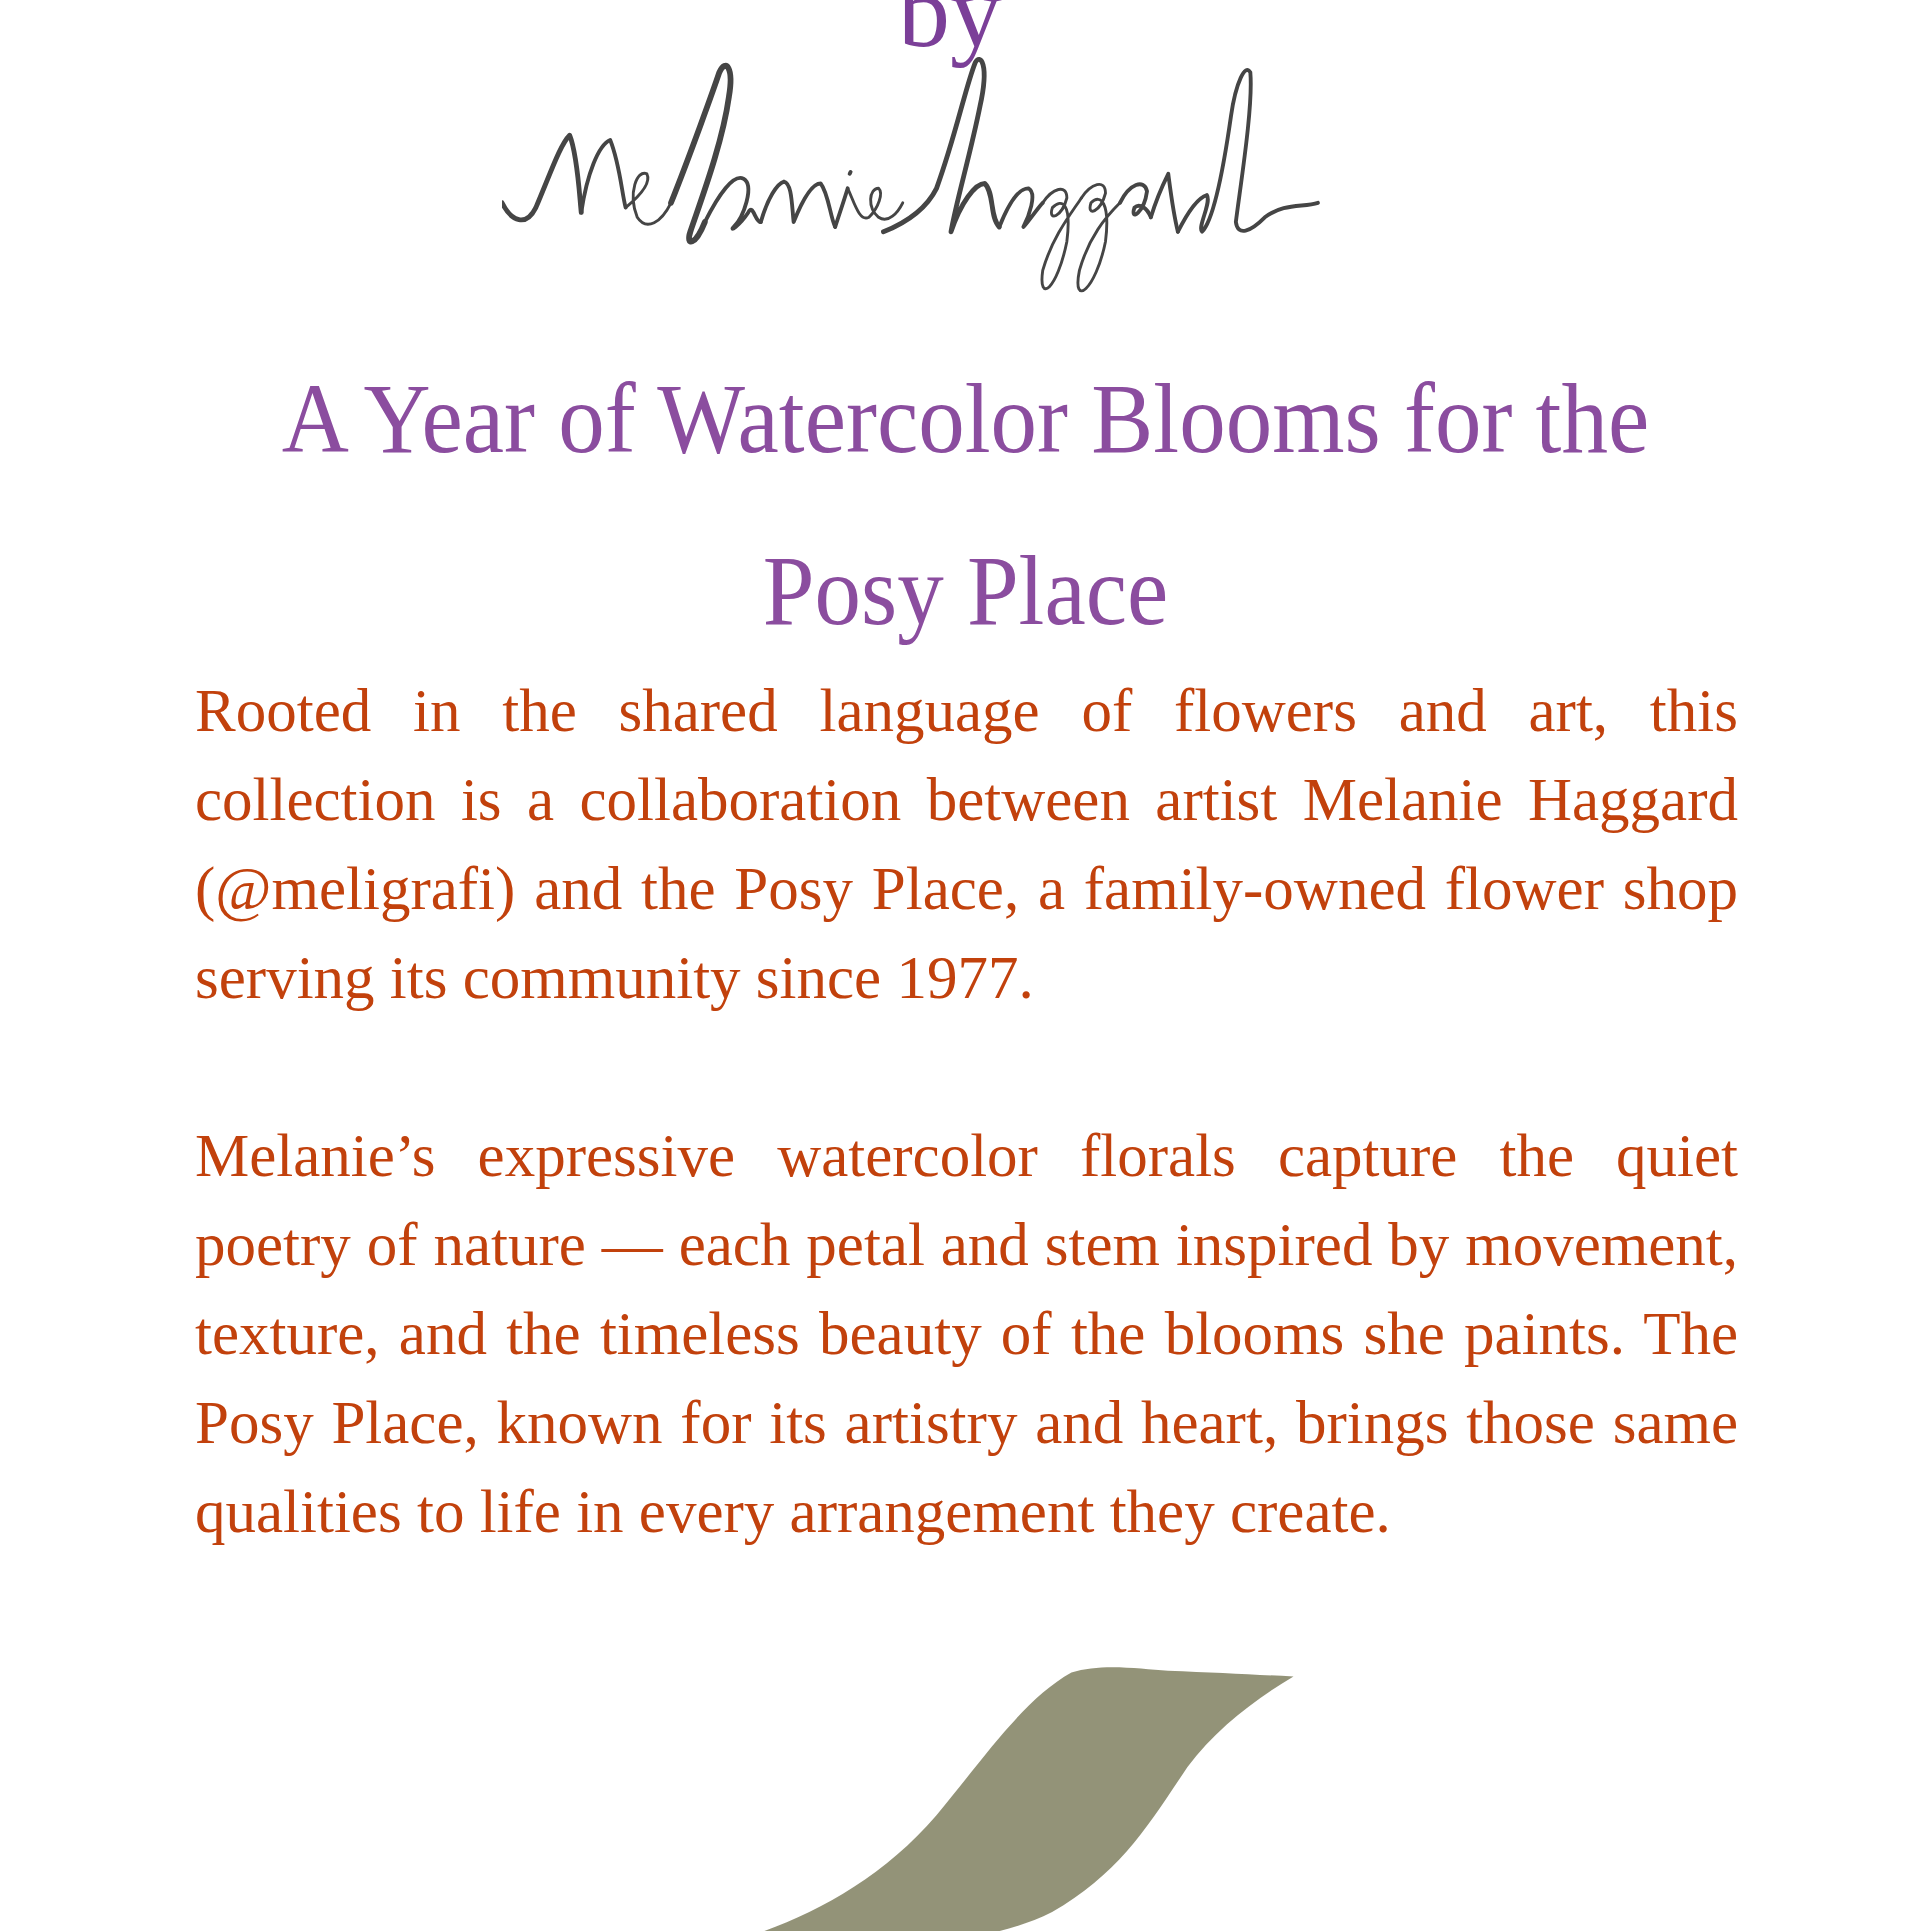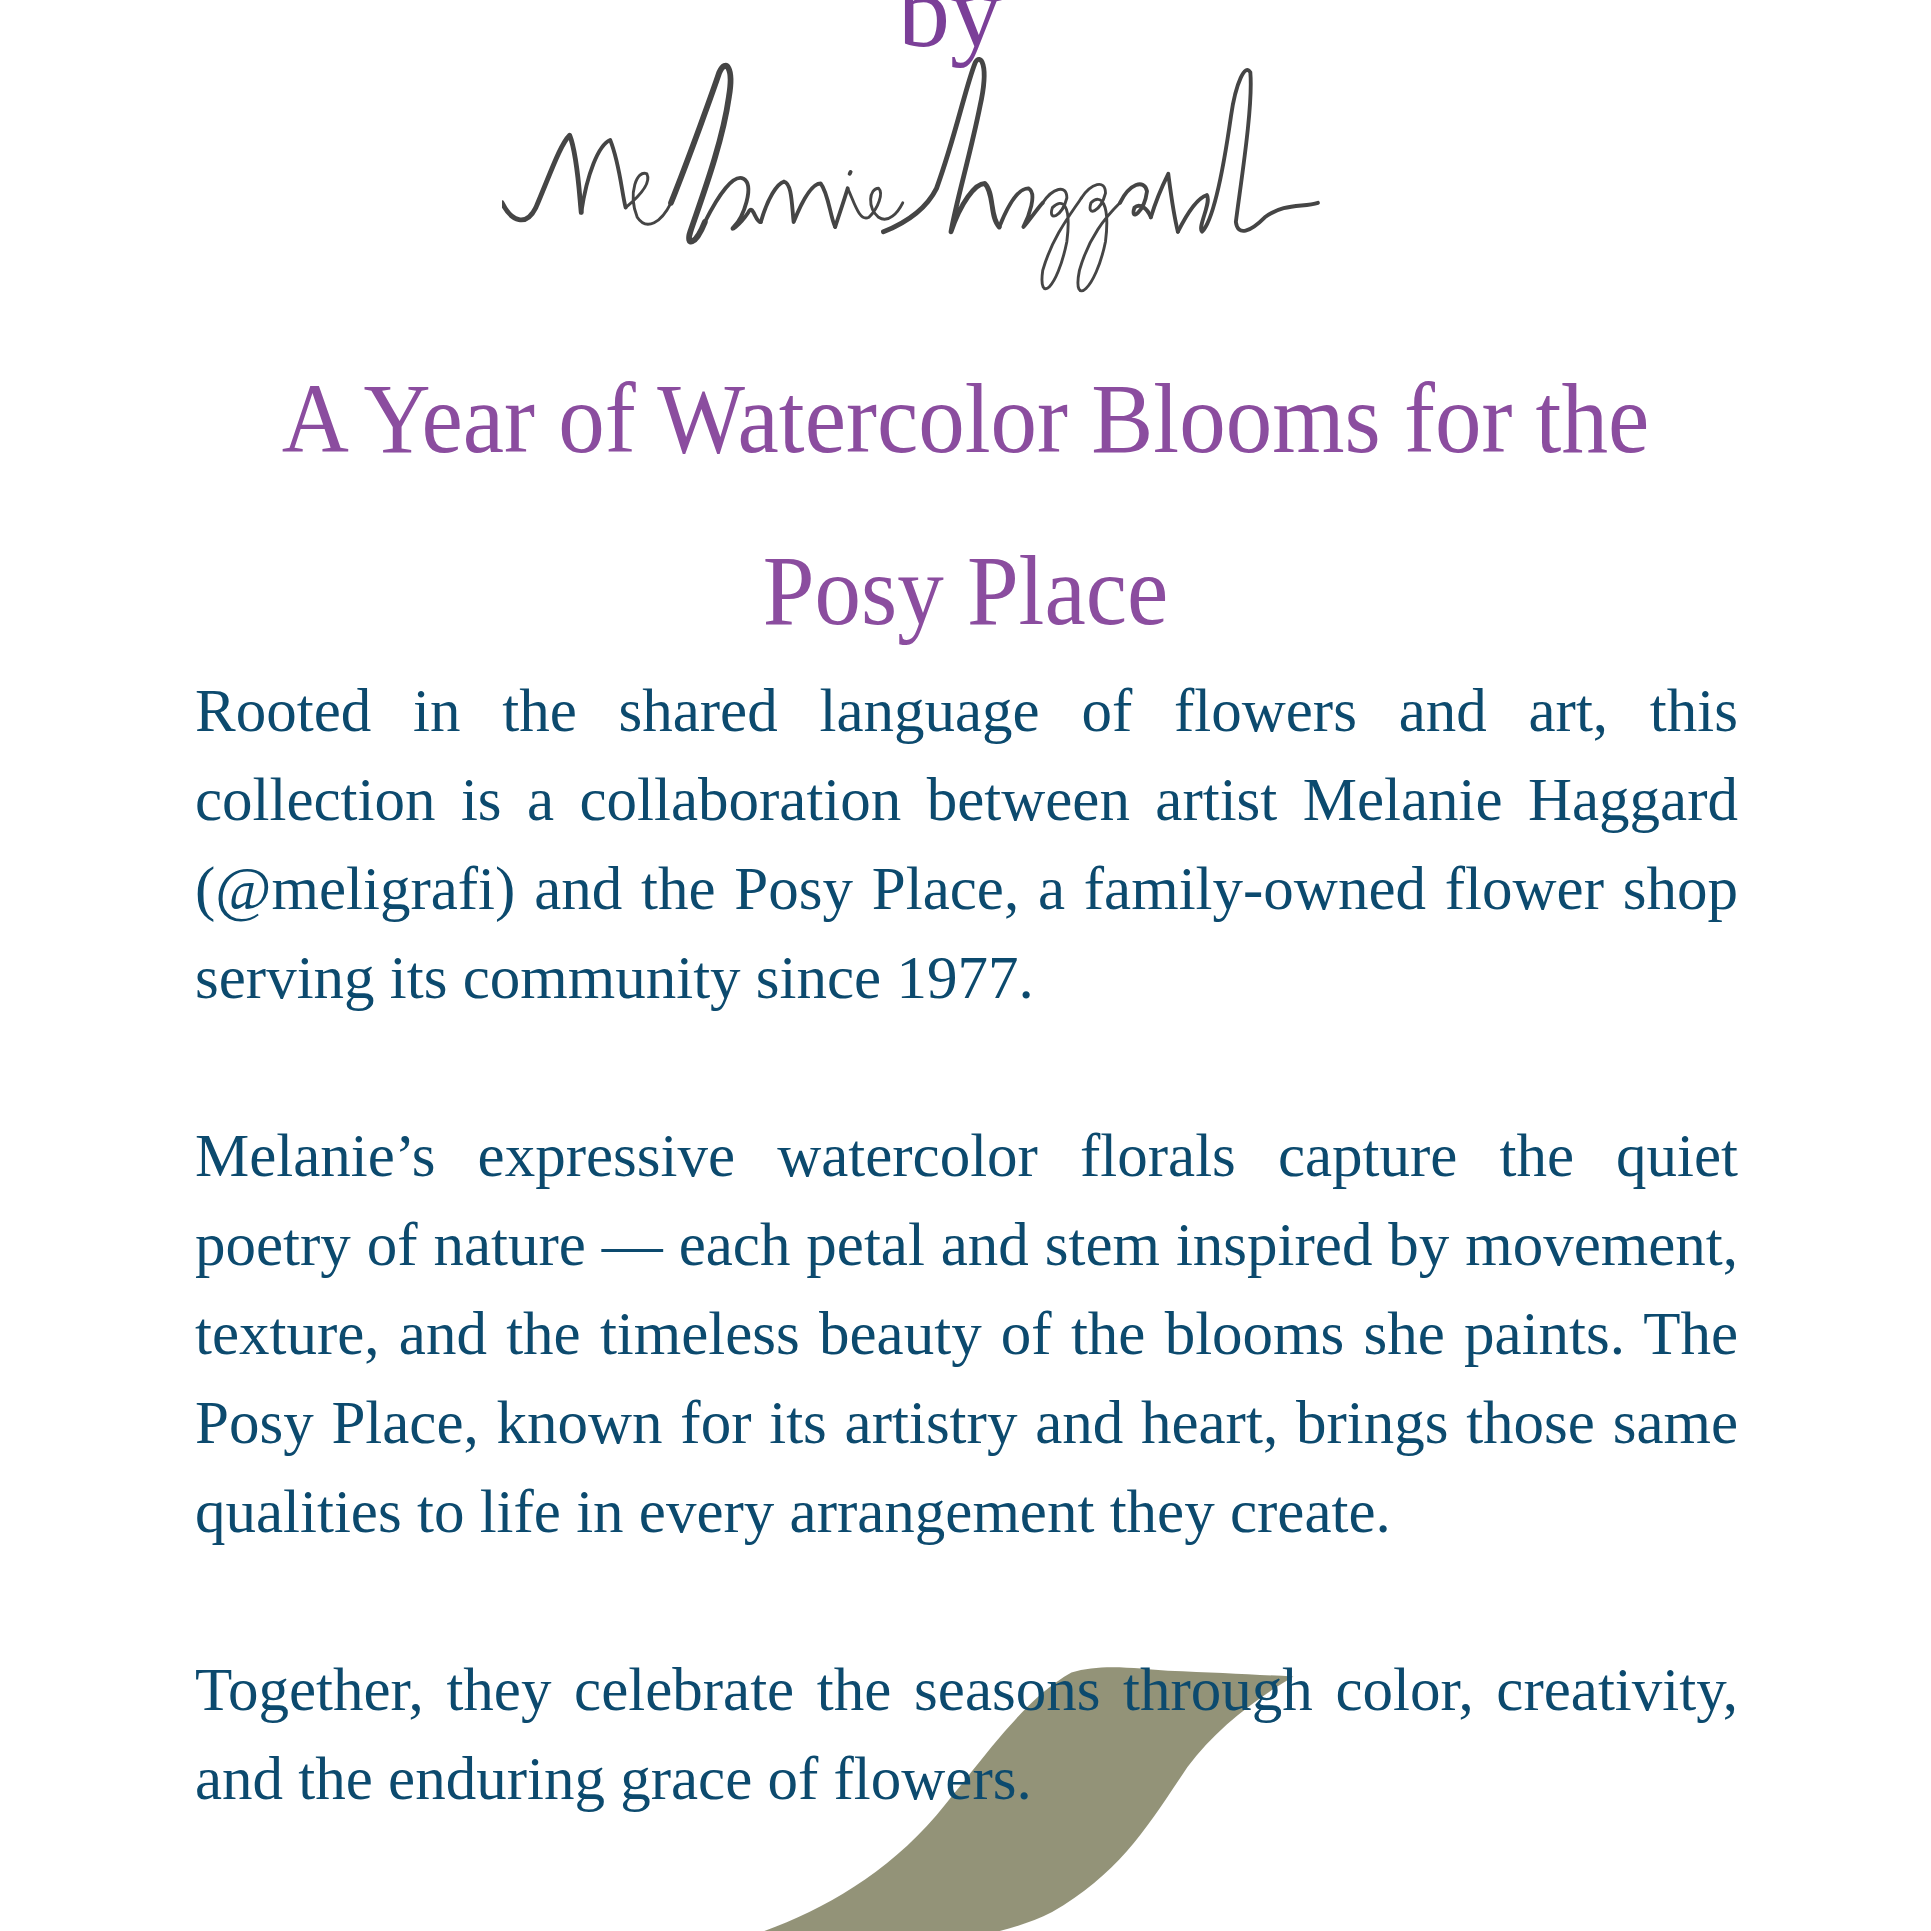--- a/index.html
+++ b/index.html
@@ -25,21 +25,21 @@
   }
   .title {
     position: absolute; left: 145px; width: 1641px; top: 333px;
     text-align: center; color: #8b4d9f;
     font-size: 100px; line-height: 172px; font-weight: normal;
     font-family: "Liberation Serif", serif; margin: 0;
     transform: scaleX(0.93); transform-origin: center top;
   }
   .body {
     position: absolute; left: 195px; width: 1543px; top: 666px;
-    color: #0c4a6e; font-size: 61px; line-height: 89px;
+    color: #c2410c; font-size: 61px; line-height: 89px;
     font-family: "Liberation Serif", serif;
   }
   .para { margin: 0 0 89px 0; text-align: justify; transform-origin: left top; }
   .leaf {
     position: absolute; left: 714px; top: 1661px; width: 599px; height: 280px;
     z-index: 0;
   }
   .body { z-index: 1; }
 </style>
 </head>
@@ -80,15 +80,14 @@
 
 <h1 class="title">A Year of Watercolor Blooms for the Posy Place</h1>
 
 <svg class="leaf" viewBox="0 0 620 290">
   <path d="M20 290 C 90 270, 170 230, 230 160 C 280 100, 320 40, 370 12 C 400 2, 440 8, 470 10 C 520 12, 560 14, 600 16 C 560 40, 520 70, 490 110 C 450 170, 420 220, 350 260 C 300 285, 240 292, 170 292 Z" fill="#8a8a6c" opacity="0.92"></path>
 </svg>
 
 <div class="body">
   <p class="para">Rooted in the shared language of flowers and art, this collection is a collaboration between artist Melanie Haggard (@meligrafi) and the Posy Place, a family-owned flower shop serving its community since 1977.</p>
   <p class="para">Melanie’s expressive watercolor florals capture the quiet poetry of nature — each petal and stem inspired by movement, texture, and the timeless beauty of the blooms she paints. The Posy Place, known for its artistry and heart, brings those same qualities to life in every arrangement they create.</p>
-  <p class="para">Together, they celebrate the seasons through color, creativity, and the enduring grace of flowers.</p>
 </div>
 
 
 </body></html>

